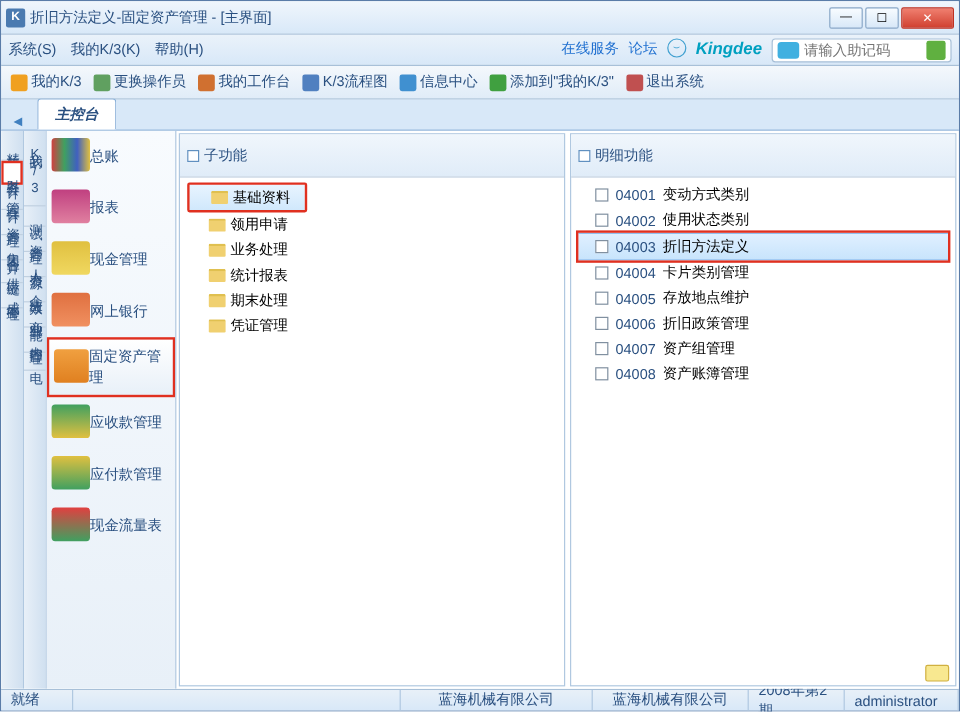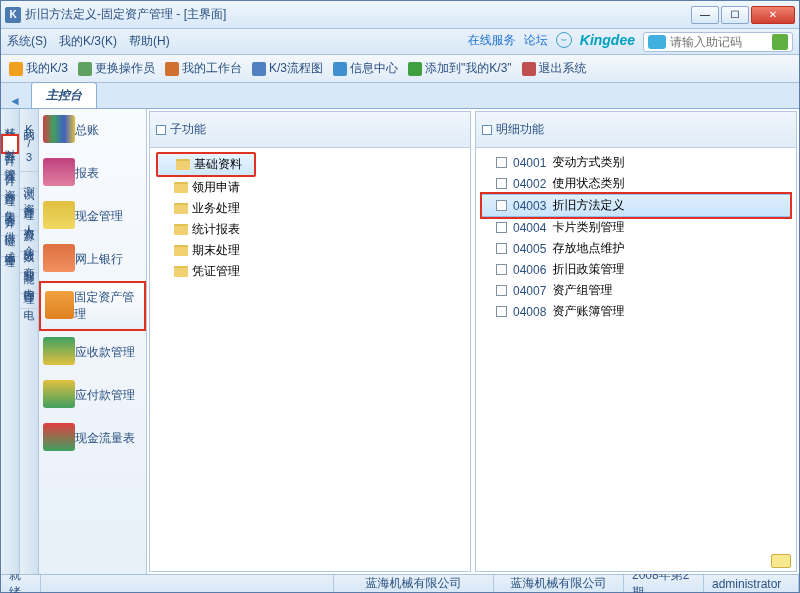--- a/index.html
+++ b/index.html
@@ -275,20 +275,20 @@
                 <span>资产账簿管理</span>
               </div>
             </div>
         </div>
       </div>
     </div>
     <div class="mail-icon"></div>
   </div>
 
   <div class="statusbar">
-    <div class="cell" style="width:40px">就绪</div>
+    <div class="cell" style="width:60px">就绪</div>
     <div class="cell flex"></div>
     <div class="cell" style="width:160px;justify-content:center">蓝海机械有限公司</div>
     <div class="cell" style="width:130px;justify-content:center">蓝海机械有限公司</div>
     <div class="cell" style="width:80px">2008年第2期</div>
     <div class="cell" style="width:95px">administrator</div>
   </div>
 </div>
 
 </body></html>

